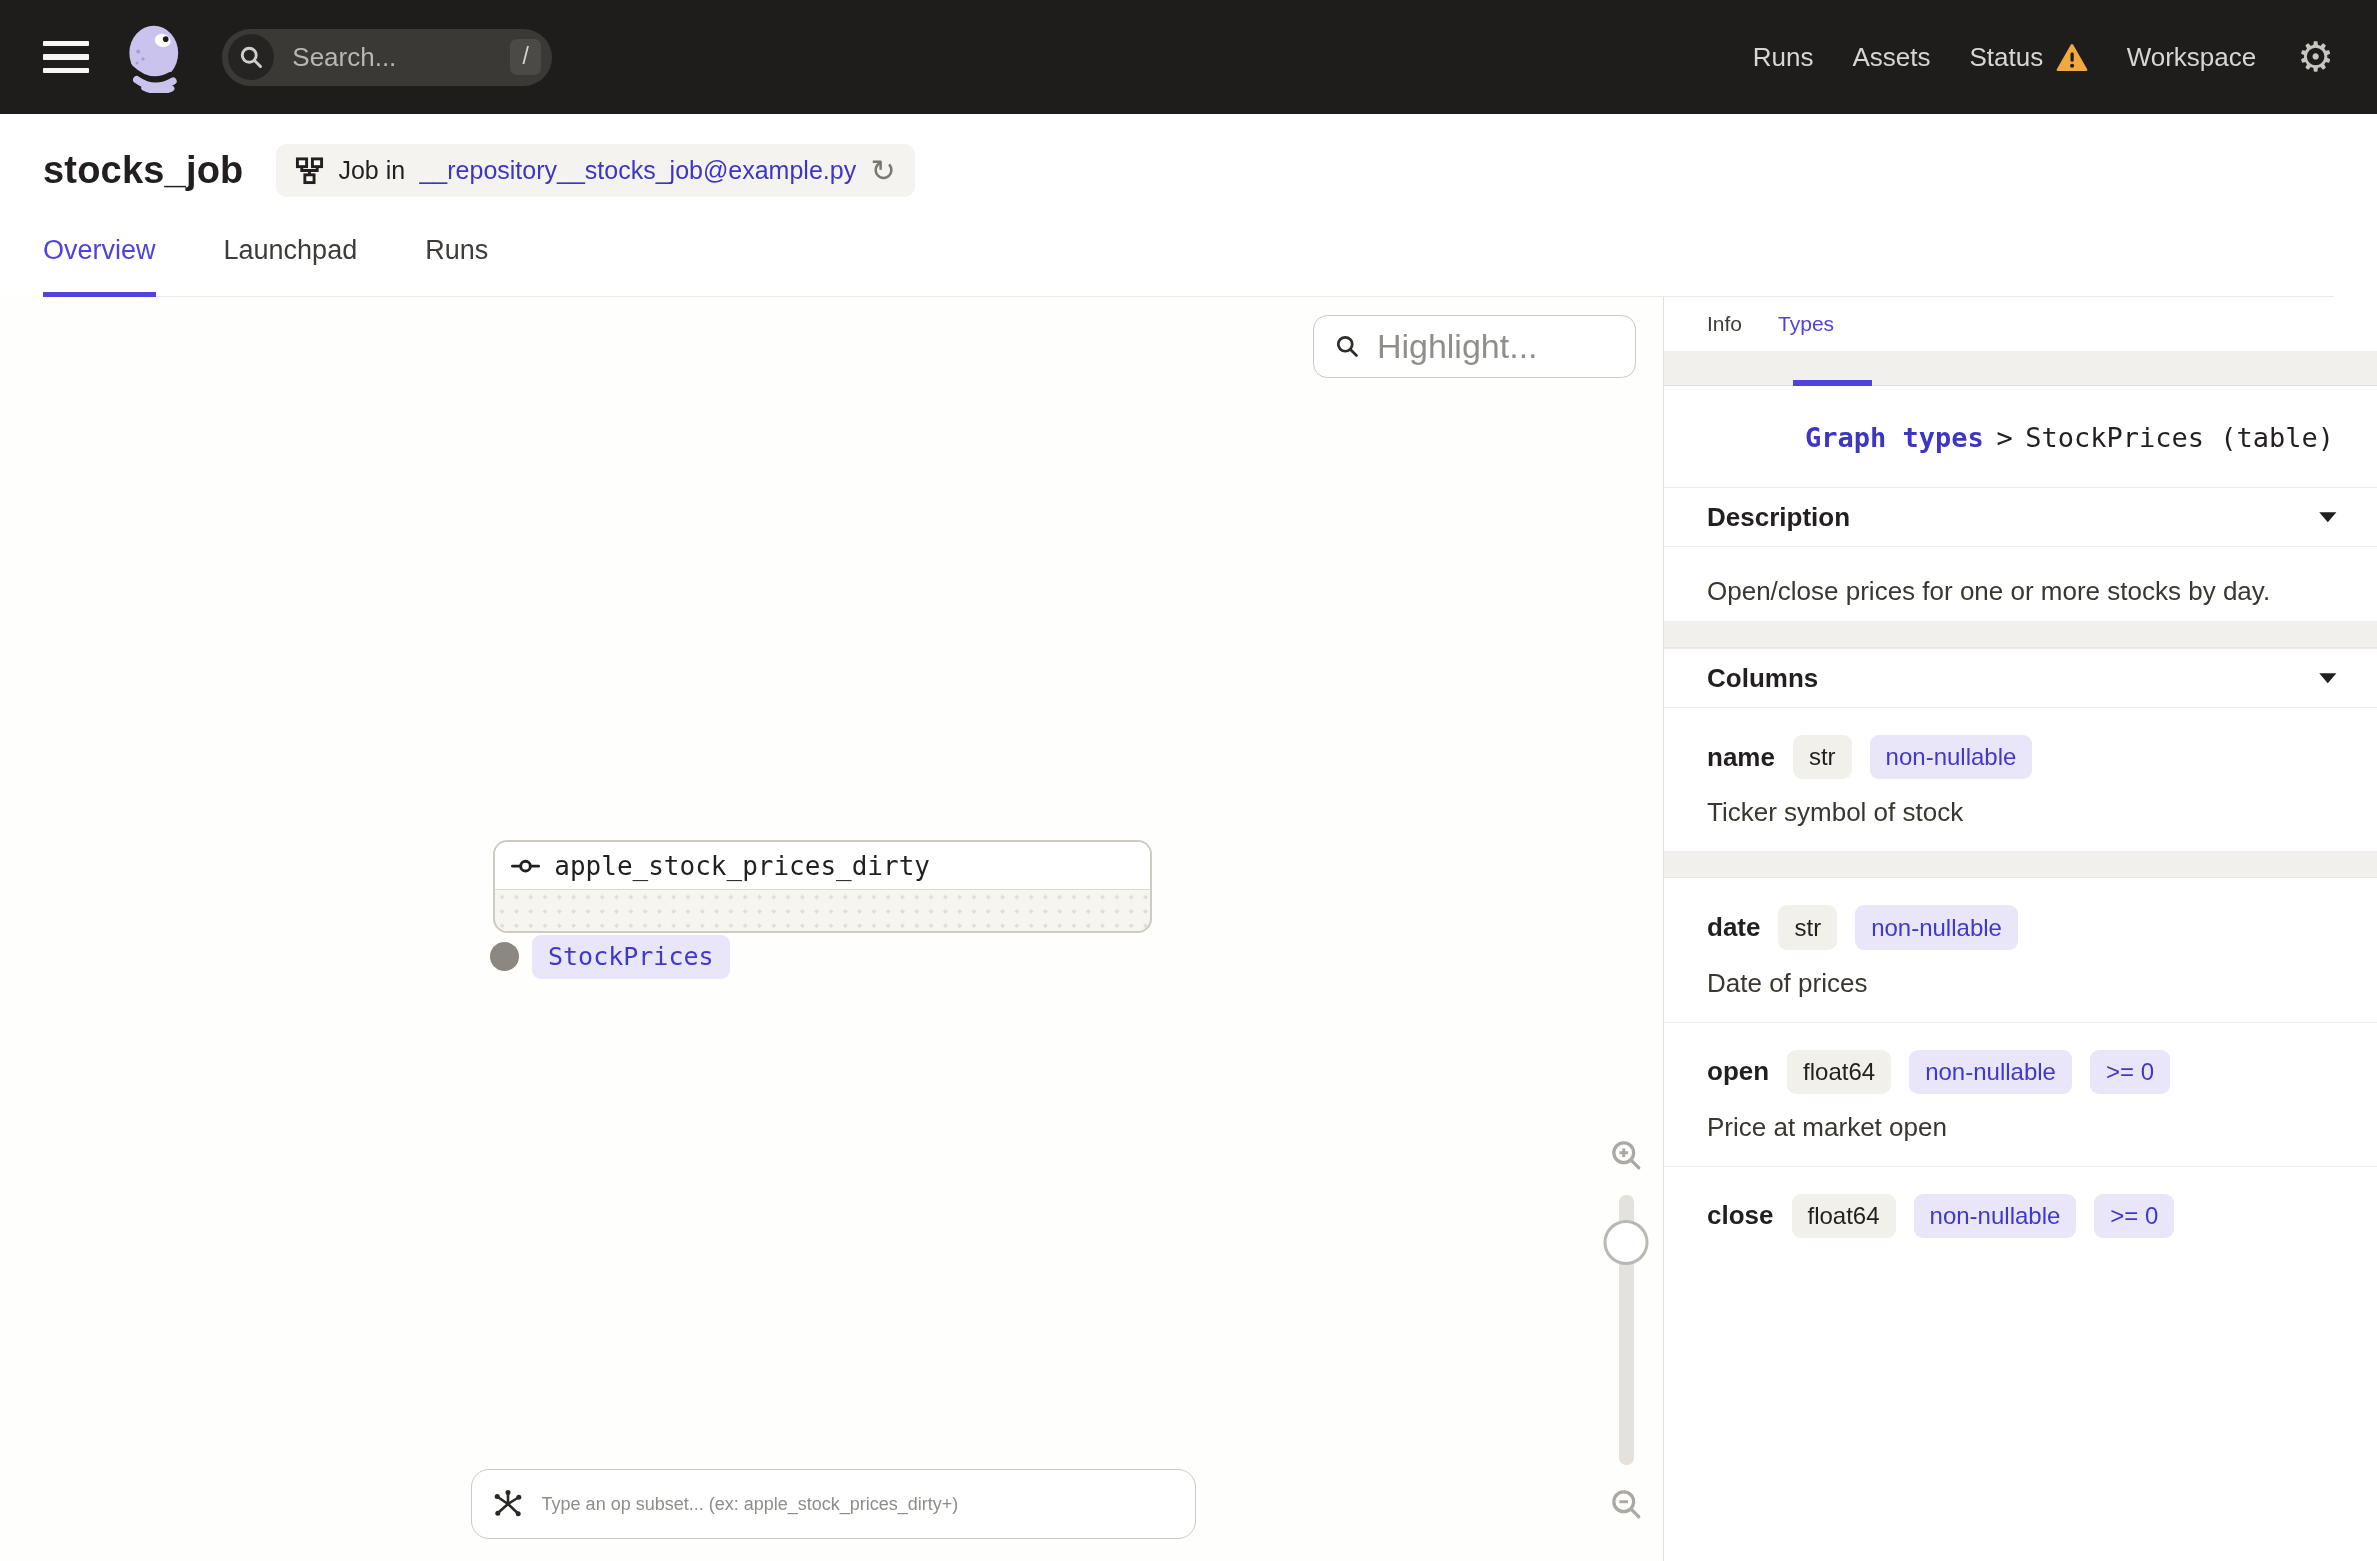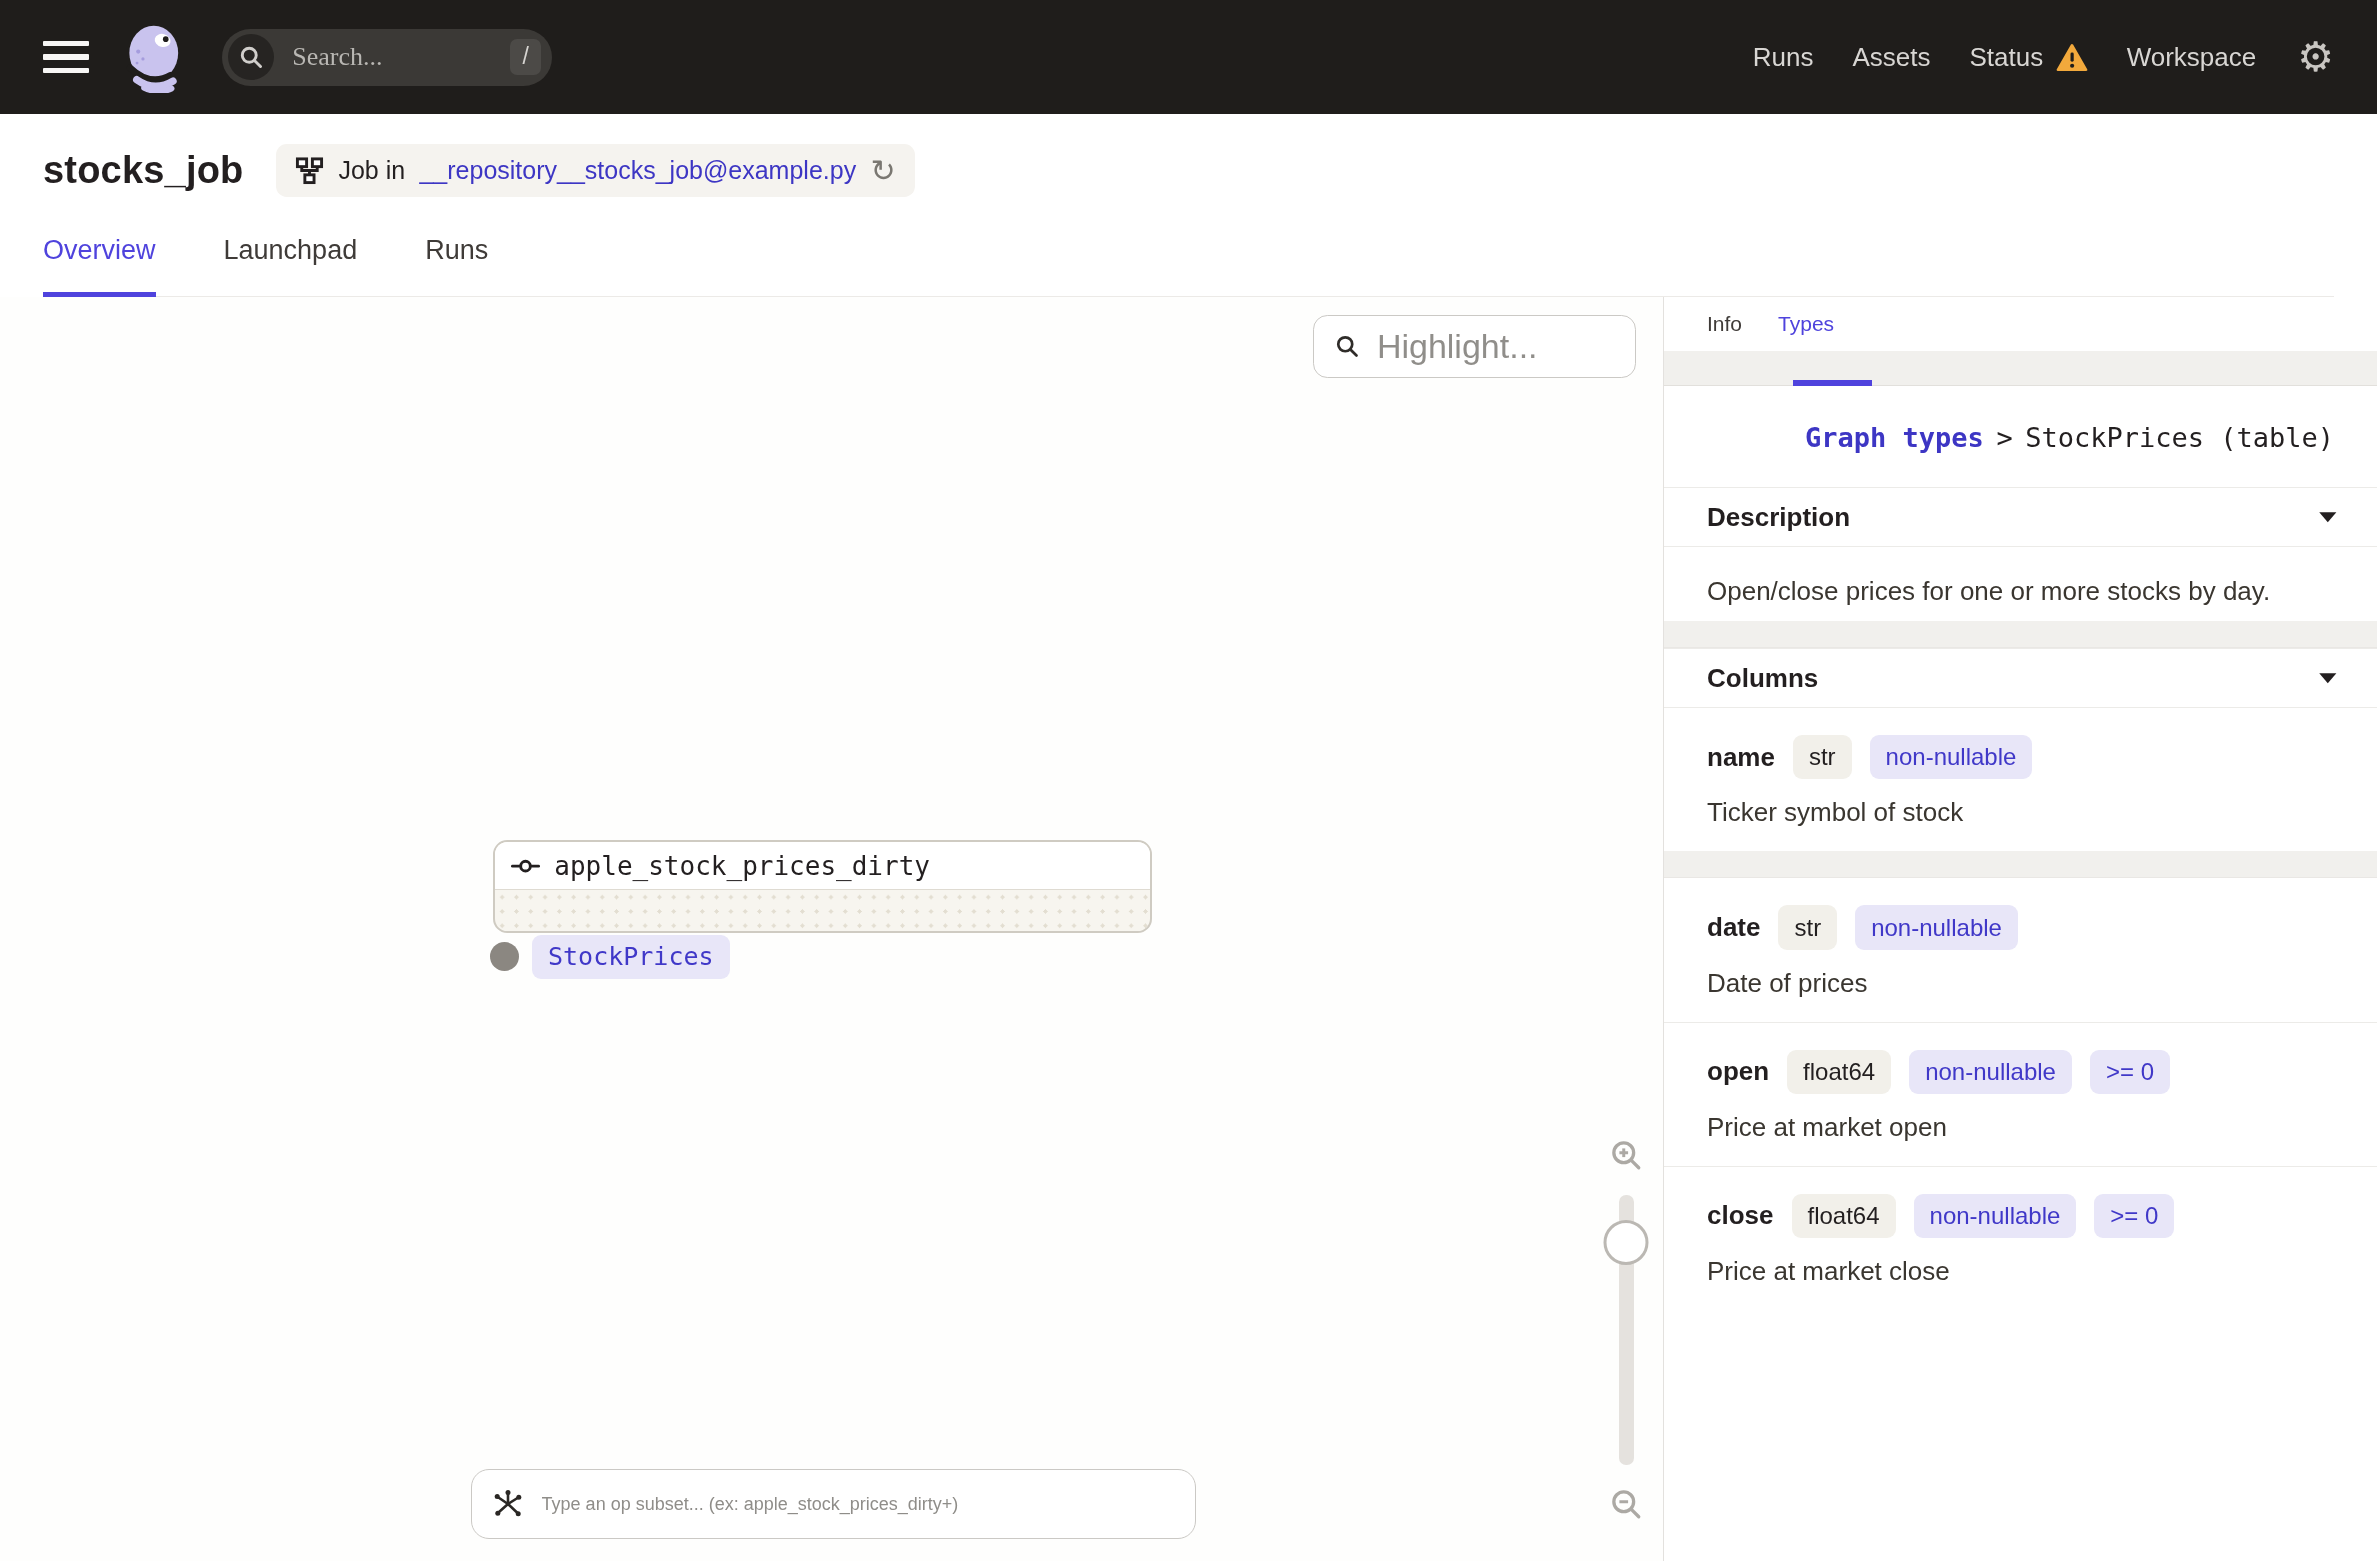--- a/index.html
+++ b/index.html
@@ -20,21 +20,21 @@
   .hamburger span { display:block; height:5.4px; background:#F7F6F5; border-radius:0.9px; }
   .logo-wrap { margin-left:30px; width:71px; height:71px; display:flex; align-items:center; justify-content:center; }
   .search-pill {
     margin-left:32px; width:330px; height:57px; background:#3B3936;
     border-radius:29px; display:flex; align-items:center; padding:0 10.7px 0 6.3px;
   }
   .search-mag-wrap { width:46px; height:46px; border-radius:50%; background:#262422;
     display:flex; align-items:center; justify-content:center; flex:0 0 46px; }
   .nav-search-input {
     flex:1; min-width:0; background:transparent; border:none; outline:none;
-    margin-left:16px; font-size:26px; color:#E5E3E0; font-family:Liberation Serif, serif;
+    margin-left:16px; font-size:26px; color:#E5E3E0; font-family:Liberation Sans, sans-serif;
   }
   .nav-search-input::placeholder { color:#B9B7B3; opacity:1; }
   .slash-key { background:#4C4A47; color:#D6D4D1; border-radius:7.1px; font-size:23px;
     padding:4.5px 12.5px; line-height:1.2; }
   .nav-links { margin-left:auto; display:flex; align-items:center; gap:39px;
     font-size:26px; font-weight:500; color:#D8D6D3; }
   .nav-link { cursor:pointer; }
   .status-wrap { display:flex; align-items:center; gap:12.5px; cursor:pointer; }
   .gear { margin-left:41px; font-size:41px; color:#C9C6C2; cursor:pointer; line-height:1; }
 
@@ -336,19 +336,18 @@
         <div class="col-desc">Price at market open</div>
       </div>
 
       <div class="col-entry">
         <div class="col-row">
           <span class="col-name">close</span>
           <span class="tag type">float64</span>
           <span class="tag lav">non-nullable</span>
           <span class="tag lav">&gt;= 0</span>
         </div>
-        <div class="col-desc">Price at market close</div>
       </div>
 
     </div>
   </div>
 </div>
 
 
 </body></html>

